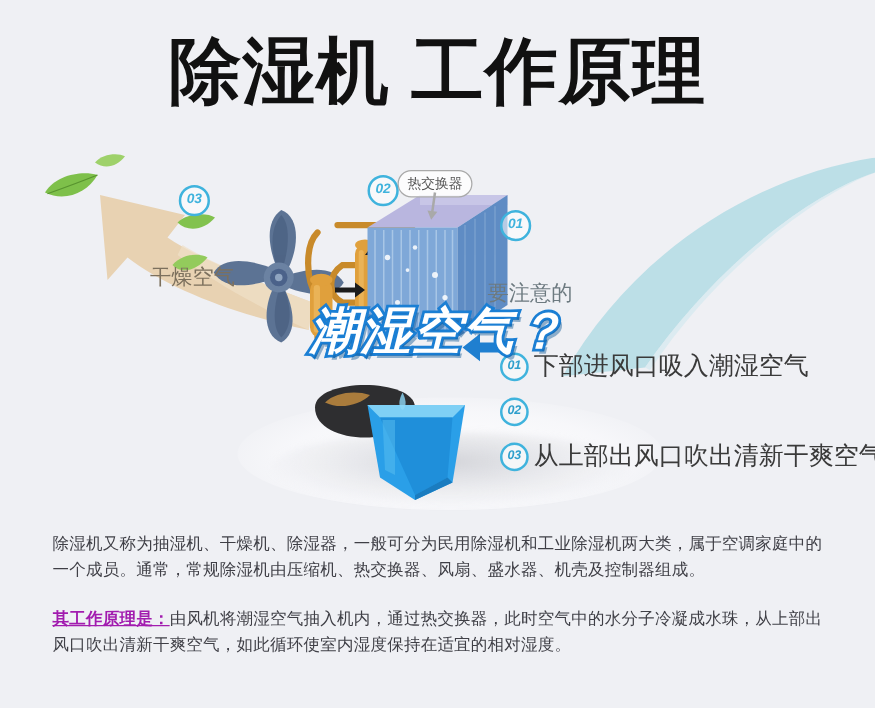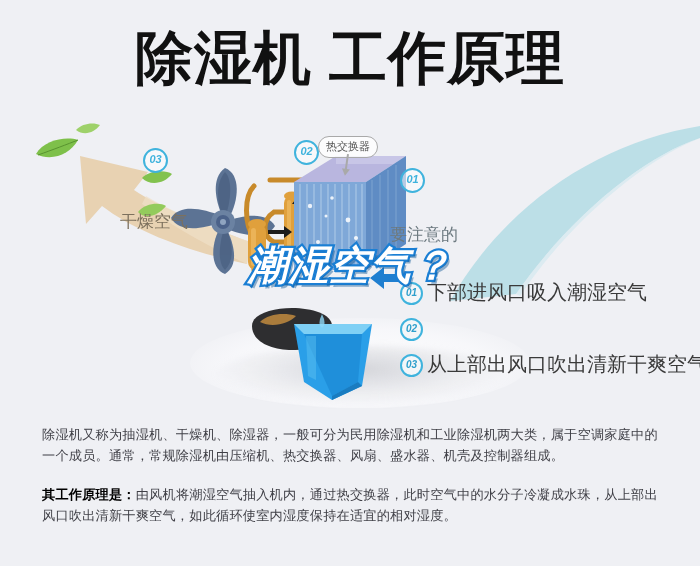--- a/index.html
+++ b/index.html
@@ -165,21 +165,21 @@
   }
   .para{
     margin:0 42px;
     font-size:13.2px;
     line-height:21px;
     color:#3f3f46;
     letter-spacing:.2px;
   }
   .para.p1{padding-top:12px;}
   .para.p2{padding-top:18px;}
-  .para b{font-weight:bold;color:#000000;}
+  .para b{font-weight:bold;color:#a21caf;text-decoration:underline;}
 </style>
 </head>
 <body>
 
 <div id="header">
   <div id="header-title">除湿机 工作原理</div>
 </div>
 
 <div id="diagram">
 

